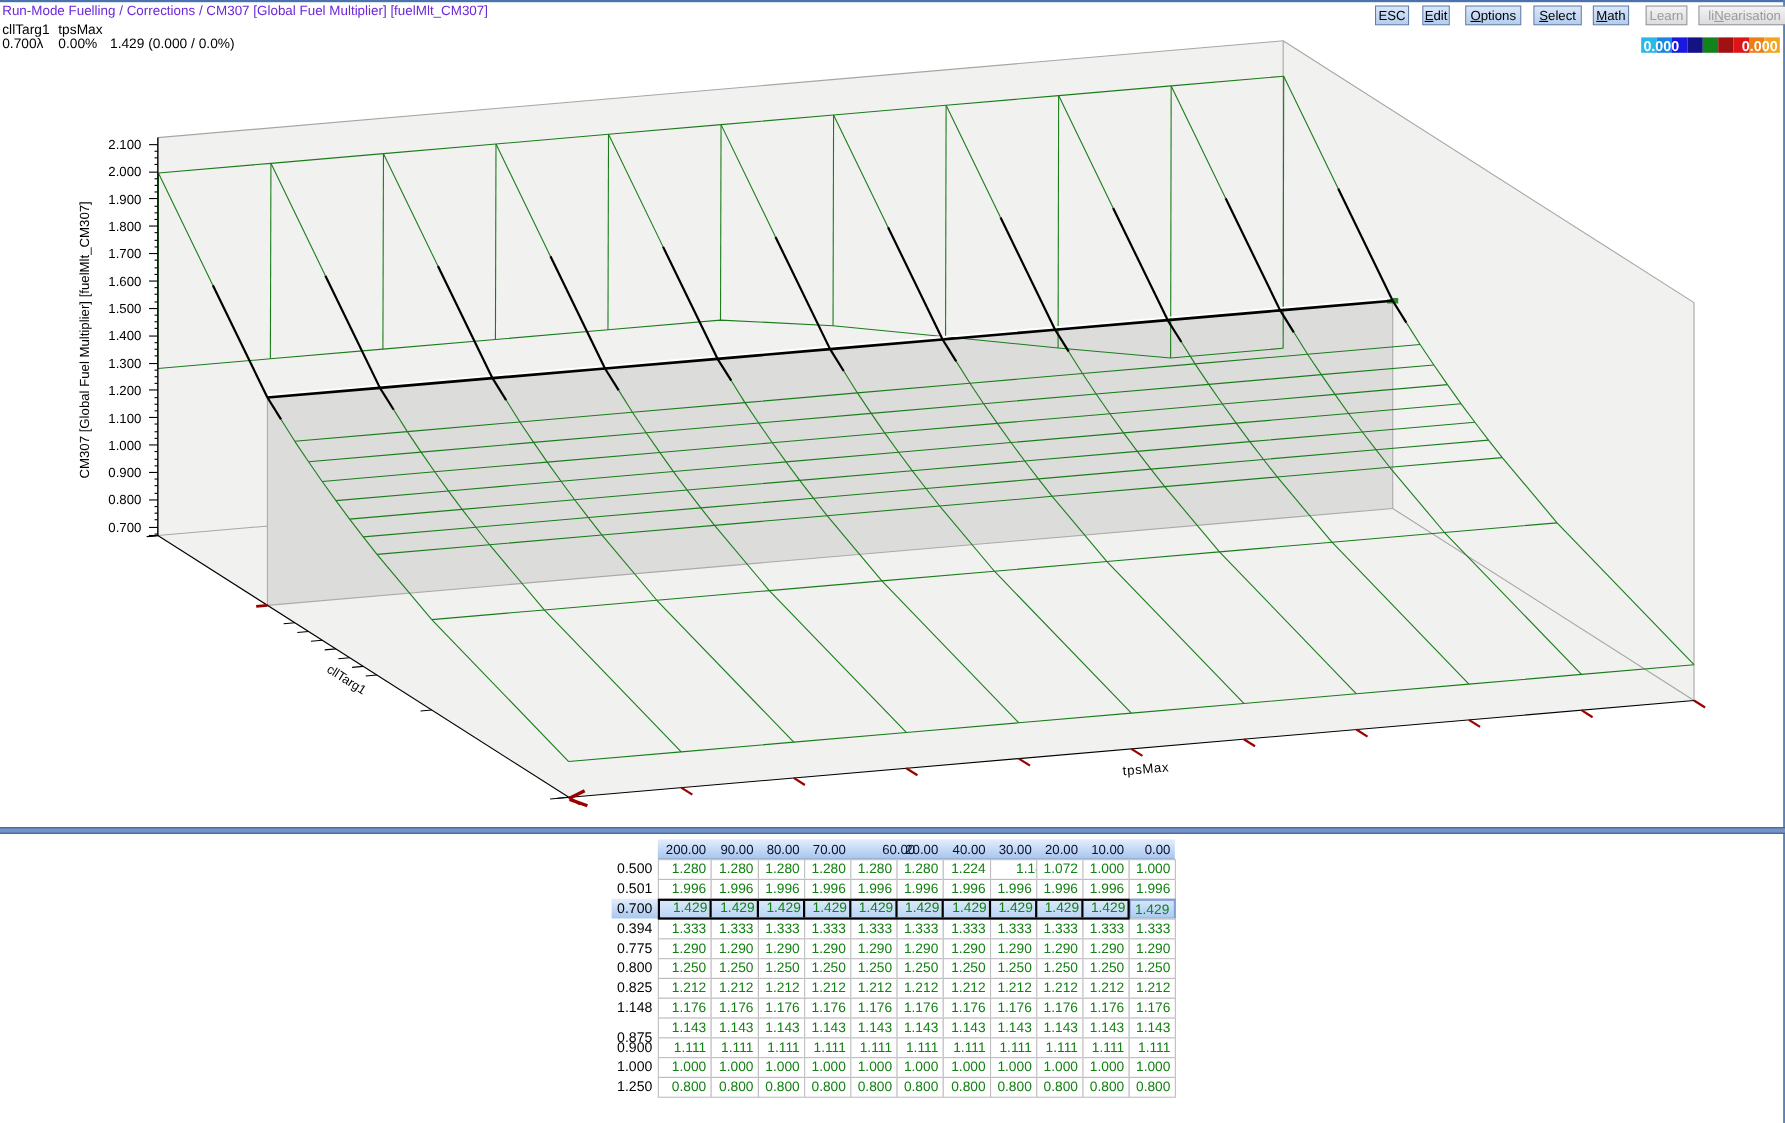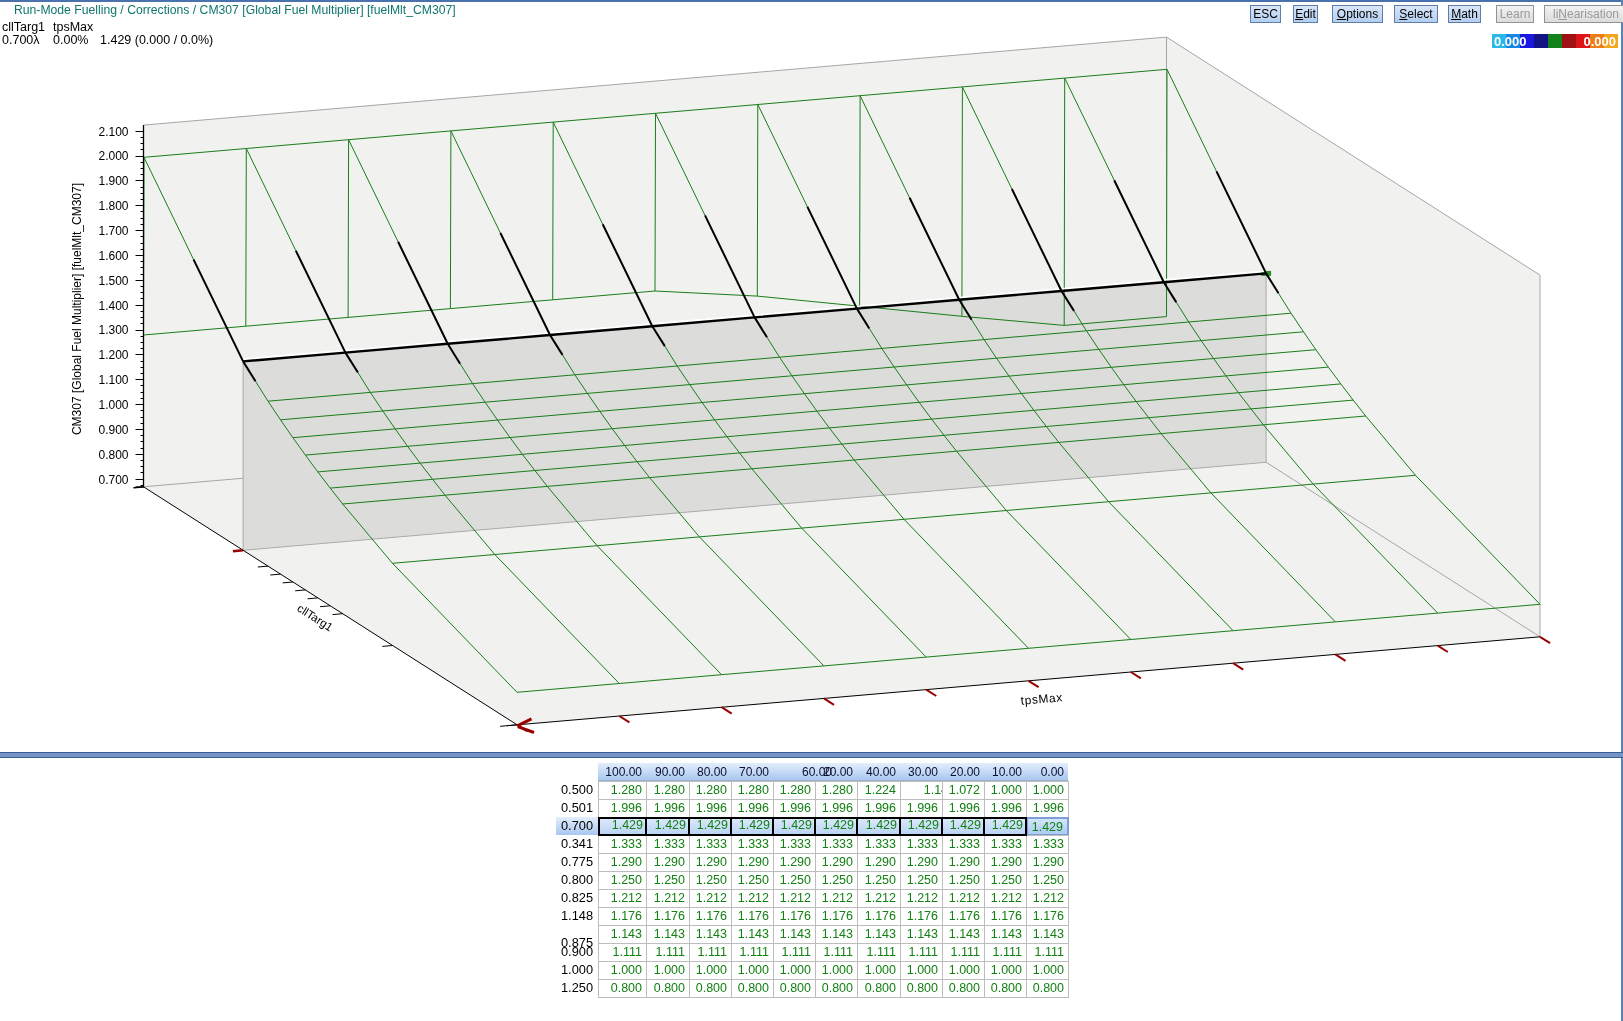--- a/index.html
+++ b/index.html
@@ -6,21 +6,21 @@
 .btn.dis{border:1px solid #8e9299;background:linear-gradient(#f3f3f3,#dcdcdc);color:#9a9a9a}
 .u{text-decoration:underline}
 .hc{position:absolute;top:763px;height:18px;line-height:18px;text-align:right;font-size:12px;color:#0c1030}
 .rl{position:absolute;left:540px;width:53px;height:18px;line-height:18px;text-align:right;font-size:12.8px;color:#000}
 .tc{position:absolute;height:19px;box-sizing:border-box;line-height:17px;text-align:right;padding-right:4px;font-size:12.5px;color:#128012}
 .cbt{position:absolute;top:34px;height:14px;line-height:15px;font-size:13px;font-weight:bold;color:#fff}
 </style></head>
 <body>
 <div style="position:absolute;left:0;top:0;width:1623px;height:2px;background:#4a72ac"></div>
 <div style="position:absolute;right:0;top:0;width:2px;height:1021px;background:#5b82b5"></div>
-<div class="hdr" style="left:14px;top:3px;color:#0f766e;font-size:12.2px">Run-Mode Fuelling / Corrections / CM307 [Global Fuel Multiplier] [fuelMlt_CM307]</div>
+<div class="hdr" style="left:2px;top:3px;color:#6d28d9;font-size:12.2px">Run-Mode Fuelling / Corrections / CM307 [Global Fuel Multiplier] [fuelMlt_CM307]</div>
 <div class="hdr" style="left:2px;top:20px;color:#000">cllTarg1</div>
 <div class="hdr" style="left:53px;top:20px;color:#000">tpsMax</div>
 <div class="hdr" style="left:2px;top:33px;color:#000">0.700λ</div>
 <div class="hdr" style="left:53px;top:33px;color:#000">0.00%</div>
 <div class="hdr" style="left:100px;top:33px;color:#000">1.429 (0.000 / 0.0%)</div>
 <div class="btn" style="left:1250px;width:31px">ESC</div>
 <div class="btn" style="left:1293px;width:25px"><span class="u">E</span>dit</div>
 <div class="btn" style="left:1332px;width:51px"><span class="u">O</span>ptions</div>
 <div class="btn" style="left:1394px;width:44px"><span class="u">S</span>elect</div>
 <div class="btn" style="left:1448px;width:33px"><span class="u">M</span>ath</div>
@@ -311,36 +311,36 @@
 <line x1="1437.7" y1="645.6" x2="1447.8" y2="652.0" stroke="#990000" stroke-width="2"></line>
 <line x1="1540.0" y1="636.8" x2="1550.1" y2="643.2" stroke="#990000" stroke-width="2"></line>
 <line x1="517.3" y1="725.9" x2="531.5" y2="718.9" stroke="#990000" stroke-width="3"></line>
 <line x1="517.8" y1="726.7" x2="534.0" y2="732.5" stroke="#990000" stroke-width="3"></line>
 <text x="81" y="309" font-size="12" fill="#000" text-anchor="middle" transform="rotate(-90 81 309)">CM307 [Global Fuel Multiplier] [fuelMlt_CM307]</text>
 <text x="313" y="621" font-size="11.5" fill="#000" text-anchor="middle" transform="rotate(32.5 313 621)">cllTarg1</text>
 <text x="1042" y="703" font-size="12" fill="#000" text-anchor="middle" letter-spacing="0.6" transform="rotate(-4.9 1042 702)">tpsMax</text>
 </svg>
 <div style="position:absolute;left:0;top:752px;width:1623px;height:6px;background:#7394c4;border-top:1px solid #3a5d94;border-bottom:1px solid #3a5d94;box-sizing:border-box"></div>
 <div style="position:absolute;left:598px;top:763px;width:470px;height:18px;background:linear-gradient(#e3eefc,#a9c7ef);border-bottom:1px solid #9db3cc;box-sizing:border-box"></div>
-<div class="hc" style="left:598px;width:44px">100.00</div>
+<div class="hc" style="left:598px;width:44px">200.00</div>
 <div class="hc" style="left:646px;width:39px">90.00</div>
 <div class="hc" style="left:689px;width:38px">80.00</div>
 <div class="hc" style="left:731px;width:38px">70.00</div>
 <div class="hc" style="left:794px;width:38px">60.00</div>
 <div class="hc" style="left:815px;width:38px">20.00</div>
 <div class="hc" style="left:857px;width:39px">40.00</div>
 <div class="hc" style="left:900px;width:38px">30.00</div>
 <div class="hc" style="left:942px;width:38px">20.00</div>
 <div class="hc" style="left:984px;width:38px">10.00</div>
 <div class="hc" style="left:1026px;width:38px">0.00</div>
 <div class="rl" style="top:781px">0.500</div>
 <div class="rl" style="top:799px">0.501</div>
 <div style="position:absolute;left:556px;top:817px;width:42px;height:18px;background:linear-gradient(#e3eefc,#a9c7ef)"></div>
 <div class="rl" style="top:817px">0.700</div>
-<div class="rl" style="top:835px">0.341</div>
+<div class="rl" style="top:835px">0.394</div>
 <div class="rl" style="top:853px">0.775</div>
 <div class="rl" style="top:871px">0.800</div>
 <div class="rl" style="top:889px">0.825</div>
 <div class="rl" style="top:907px">1.148</div>
 <div class="rl" style="top:934px">0.875</div>
 <div class="rl" style="top:943px">0.900</div>
 <div class="rl" style="top:961px">1.000</div>
 <div class="rl" style="top:979px">1.250</div>
 <div class="tc" style="left:598px;top:781px;width:49px;border:1px solid #bdbdbd;background:#fff">1.280</div>
 <div class="tc" style="left:646px;top:781px;width:44px;border:1px solid #bdbdbd;background:#fff">1.280</div>

